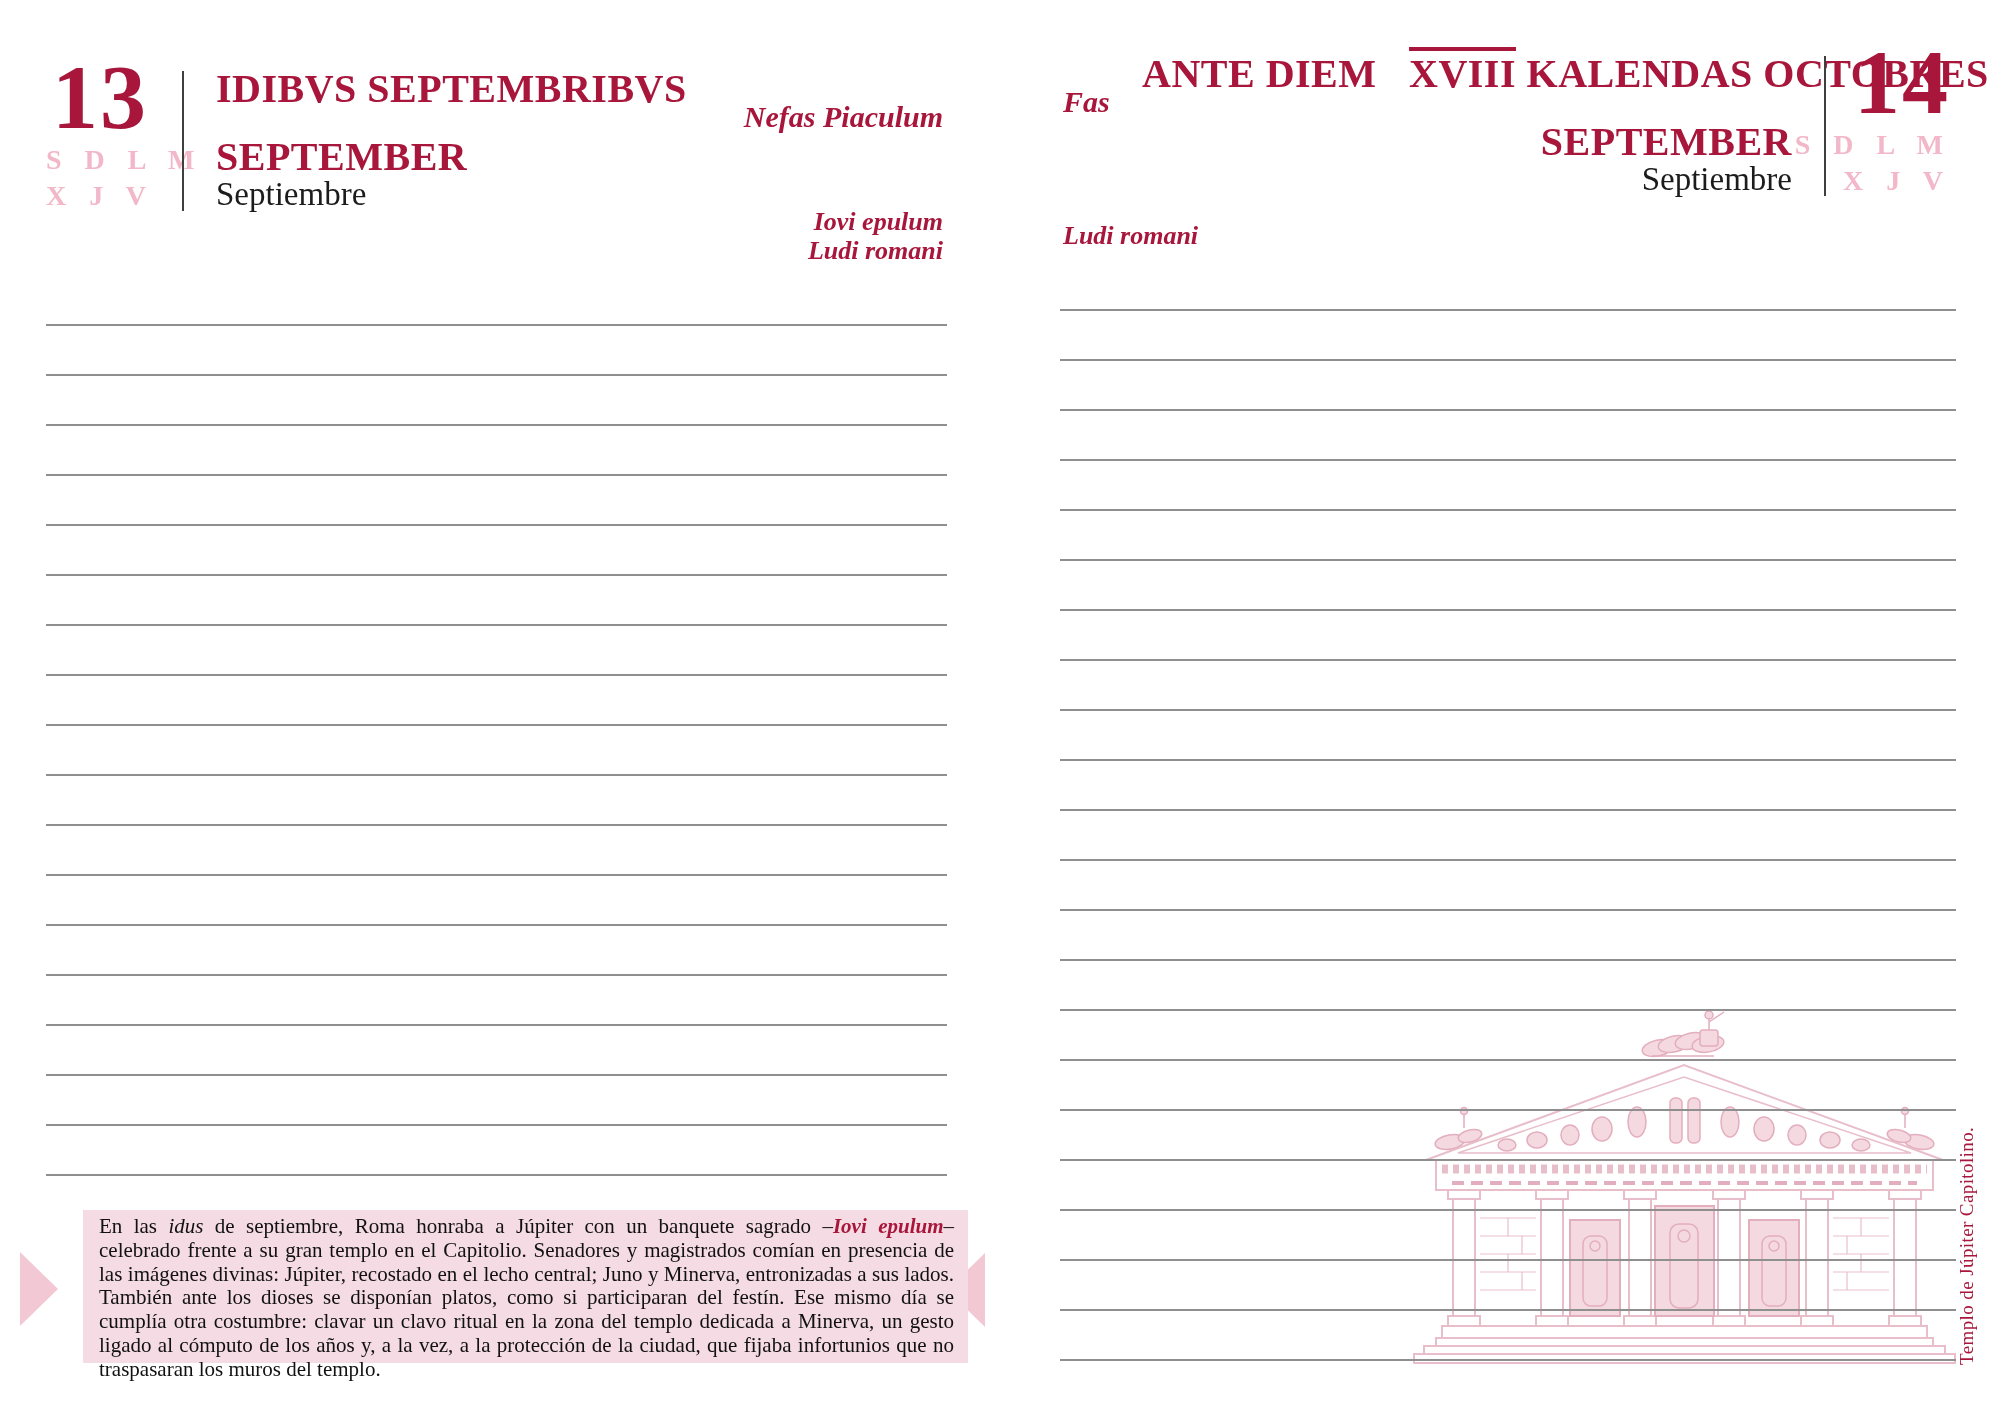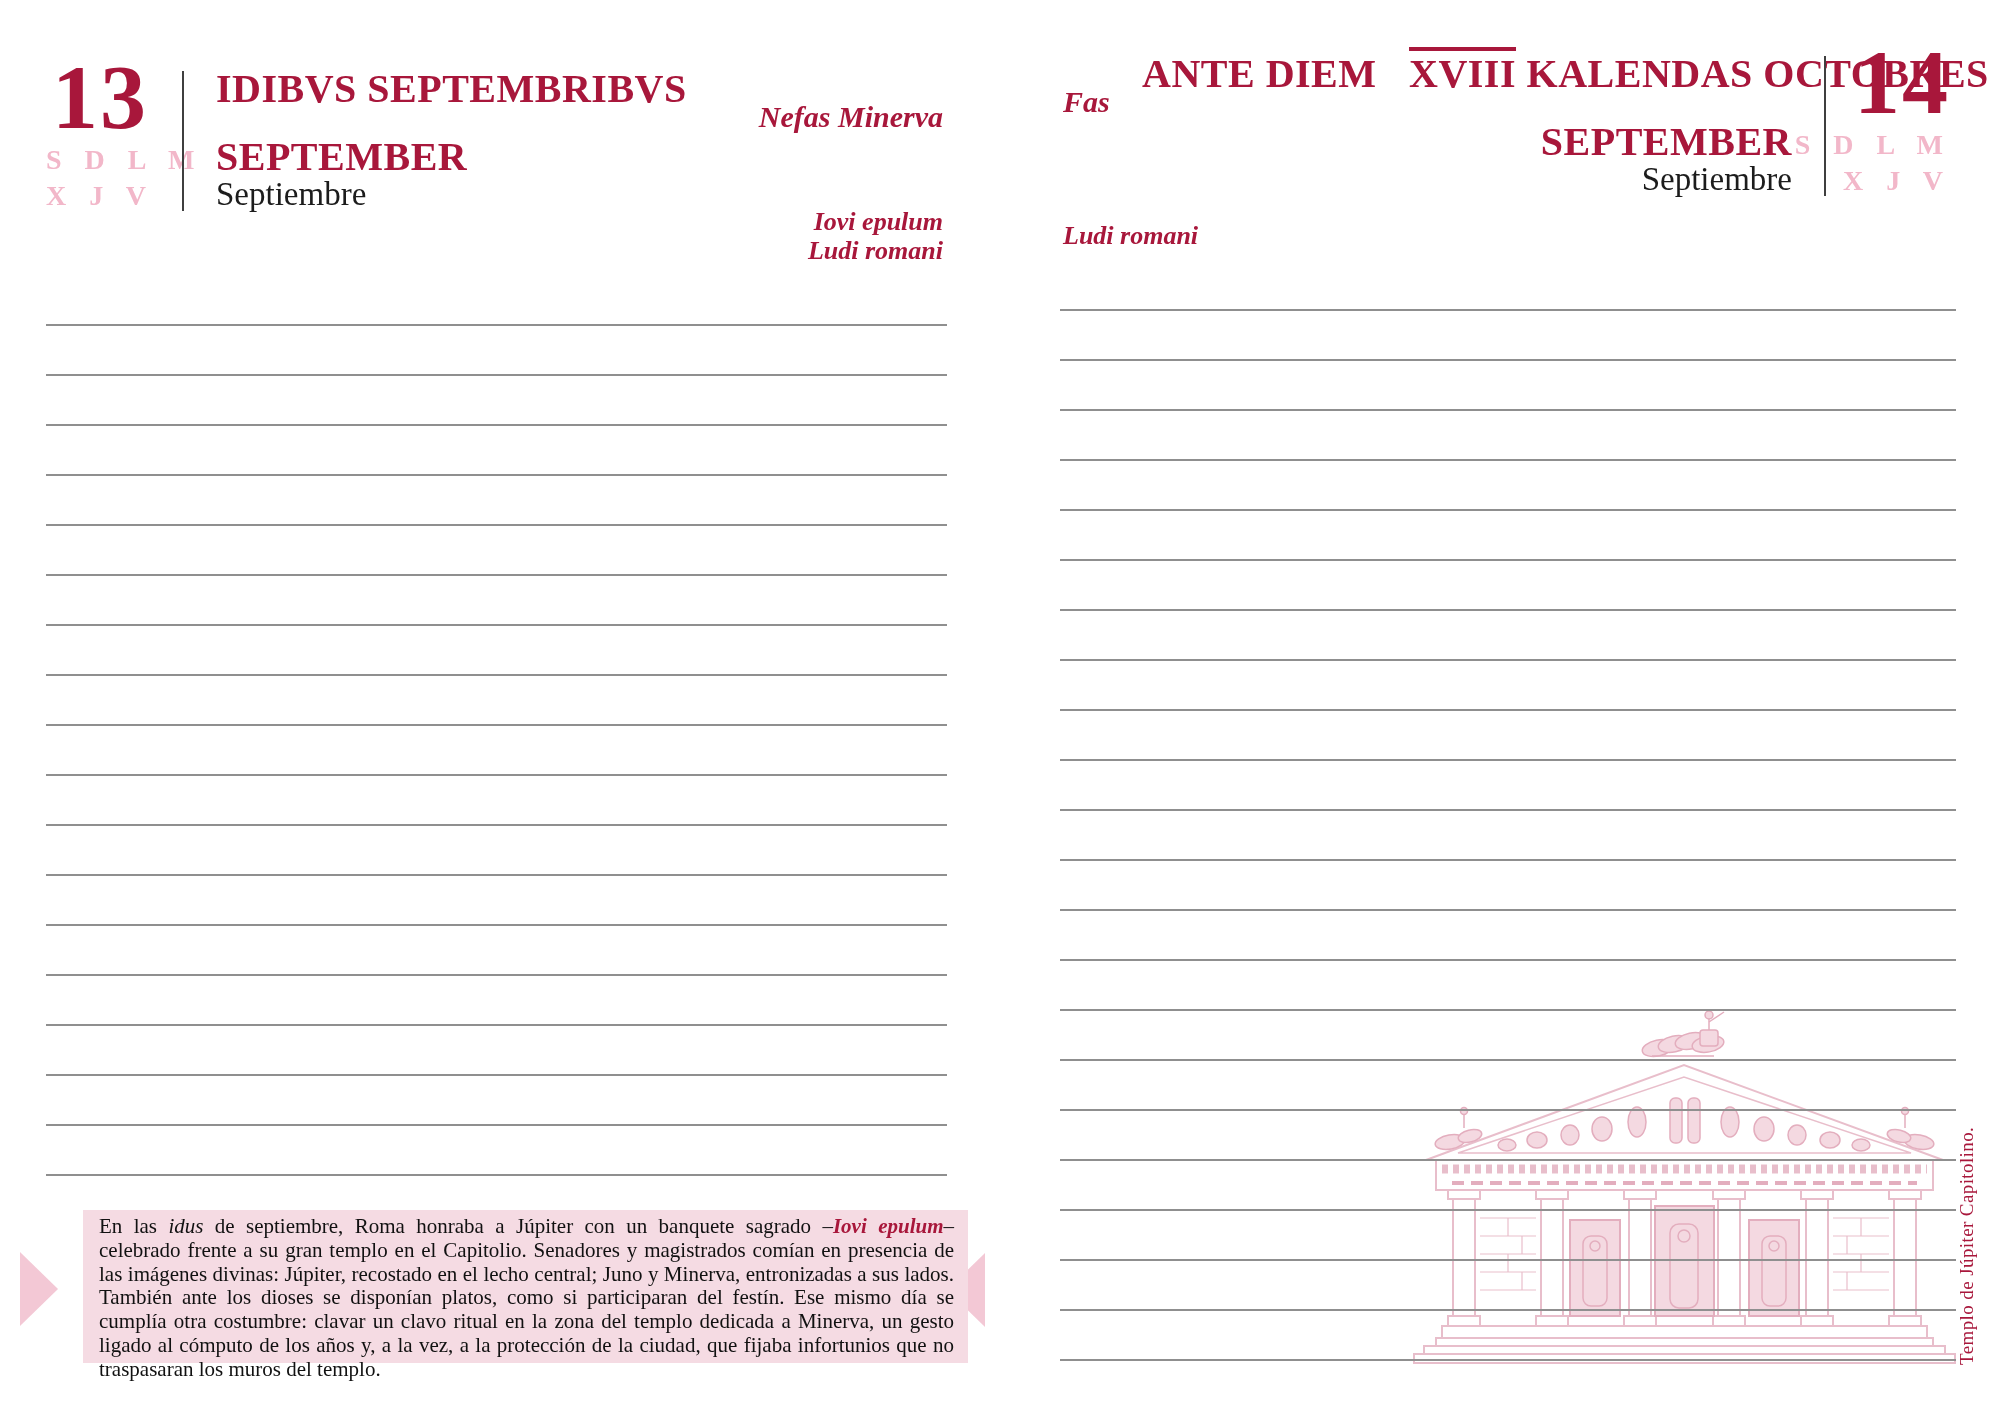--- a/index.html
+++ b/index.html
@@ -75,21 +75,21 @@
   <div class="abs day-number" style="left:52px;top:36px;">13</div>
   <div class="abs wk-row" style="left:46px;top:128px;">S D L M</div>
   <div class="abs wk-row" style="left:46px;top:164px;">X J V</div>
 
   <div class="abs divider" style="left:182px;top:56px;height:140px;"></div>
 
   <div class="abs title-latin" style="left:216px;top:54px;">IDIBVS SEPTEMBRIBVS</div>
   <div class="abs month-en" style="left:216px;top:122px;">SEPTEMBER</div>
   <div class="abs month-es" style="left:216px;top:162px;">Septiembre</div>
 
-  <div class="abs fate-label right-align" style="left:643px;top:86px;width:300px;">Nefas Minerva</div>
+  <div class="abs fate-label right-align" style="left:643px;top:86px;width:300px;">Nefas Piaculum</div>
 
   <div class="abs event-line right-align" style="left:643px;top:192px;width:300px;">Iovi epulum</div>
   <div class="abs event-line right-align" style="left:643px;top:221px;width:300px;">Ludi romani</div>
 
   <div id="rules-left" class="abs rules" style="left:46px;top:309px;width:901px;height:900px;">
       <div class="rule" style="top: 0px;"></div>
       <div class="rule" style="top: 50px;"></div>
       <div class="rule" style="top: 100px;"></div>
       <div class="rule" style="top: 150px;"></div>
       <div class="rule" style="top: 200px;"></div>

